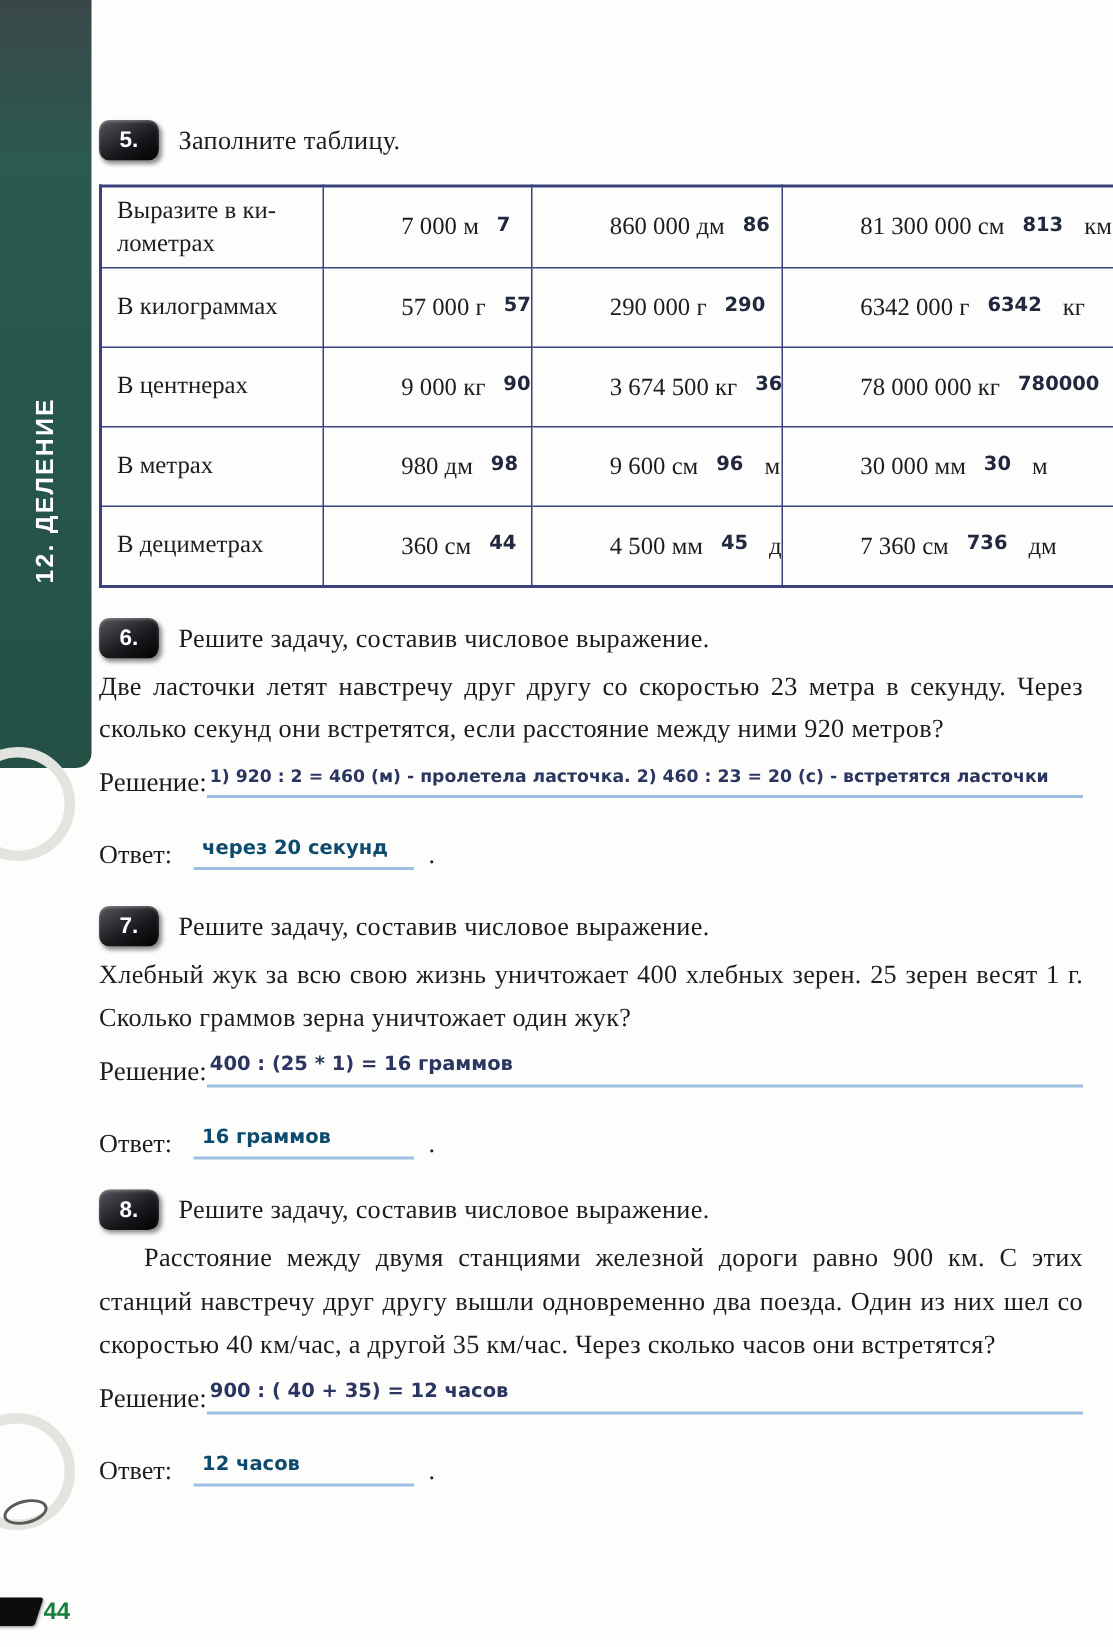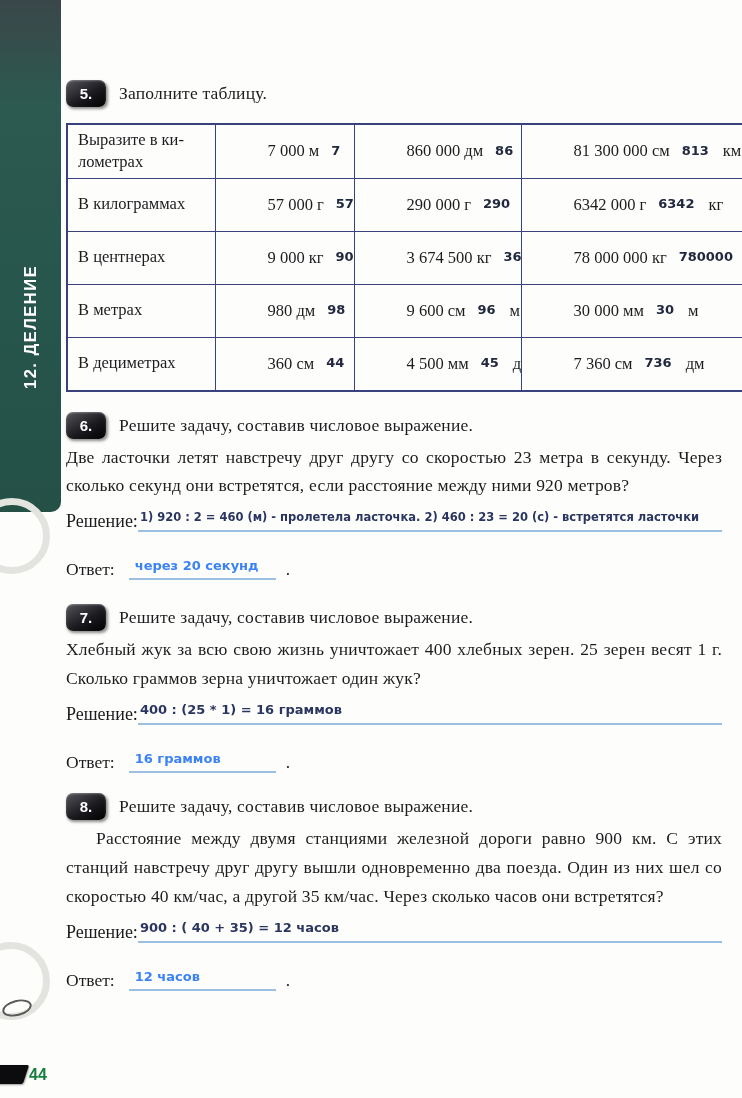--- a/index.html
+++ b/index.html
@@ -65,21 +65,21 @@
     flex:1;margin-left:0;border-bottom:2px solid #9dbfe2;padding:0 2px 6px;
     font-family:"DejaVu Sans",sans-serif;font-weight:bold;color:#2a3560;
     white-space:nowrap;overflow:hidden;
   }
   .sol-small{font-size:11.5px;}
   .sol-med{font-size:13px;}
   .answer-row{display:flex;align-items:flex-end;margin:0 0 22px;}
   .ans-label{font-size:17.5px;white-space:nowrap;}
   .ans-line{
     min-width:135px;margin-left:14px;border-bottom:2px solid #9dbfe2;padding:0 6px 5px;
-    font-family:"DejaVu Sans",sans-serif;font-weight:bold;font-size:13px;color:#3b82f6;
+    font-family:"DejaVu Sans",sans-serif;font-weight:bold;font-size:13px;color:#0c4a6e;
     white-space:nowrap;
   }
   .ans-period{margin-left:10px;font-size:17.5px;}
   .mb24{margin-bottom:24px;}
   .mb20{margin-bottom:20px;}
   
   .page-num{position:absolute;left:0;bottom:14px;display:flex;align-items:center;}
   .page-num-badge{
     width:34px;height:19px;background:#0c0c0f;transform:skewX(-18deg);
     margin-left:-8px;border-radius:2px;box-shadow:1px 1px 2px rgba(0,0,0,.4);

